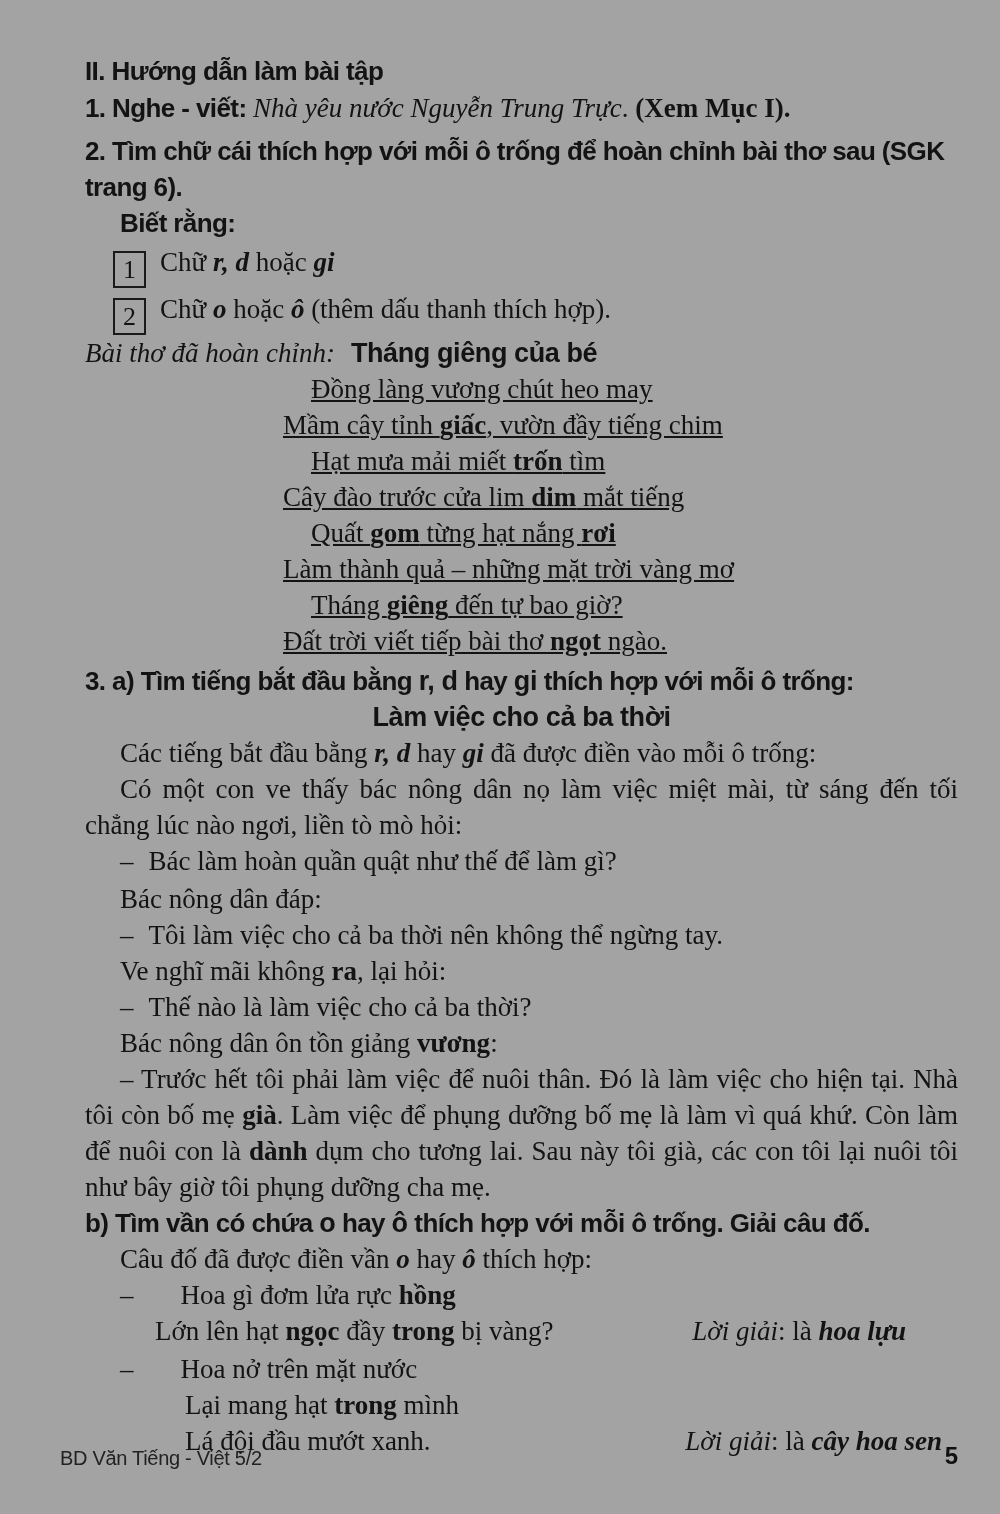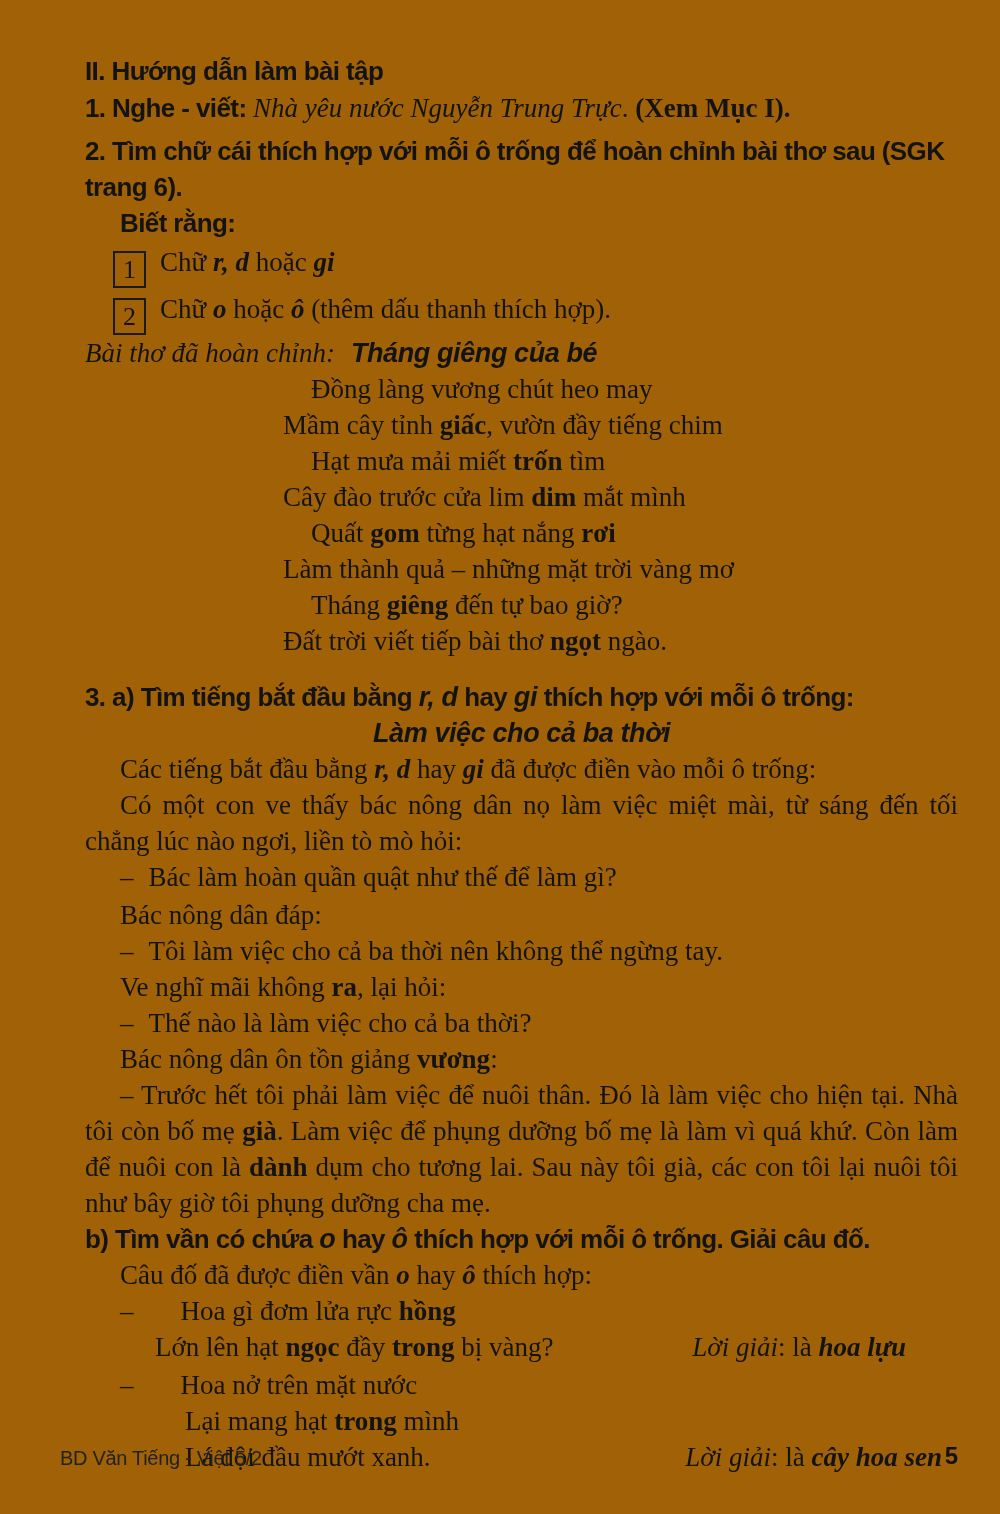--- a/index.html
+++ b/index.html
@@ -1,47 +1,47 @@
 <!DOCTYPE html>
 <html lang="vi"><head>
 <meta charset="utf-8">
 <style>
   html,body{margin:0;padding:0;background:#ffffff;}
   .page{
     position:relative;
     width:1000px;height:1514px;
-    background:#a16207;
+    background:#a3a3a3;
     color:#131313;
     font-family:"Liberation Serif",serif;
     font-size:27px;
     overflow:hidden;
   }
   .content{position:absolute;left:85px;top:53px;width:873px;}
   .line{line-height:36px;min-height:36px;}
   
   .r{white-space:pre-wrap;}
   .r.b{font-weight:bold;}
   .r.i{font-style:italic;}
   .r.bi{font-weight:bold;font-style:italic;}
   .r.sb{font-family:"Liberation Sans",sans-serif;font-weight:bold;font-size:26px;letter-spacing:-0.6px;}
-  .r.sbi{font-family:"Liberation Sans",sans-serif;font-weight:bold;font-style:italic;font-size:27px;letter-spacing:-0.4px;}
+  .r.sbi{font-family:"Liberation Sans",sans-serif;font-weight:bold;font-size:27px;letter-spacing:-0.4px;}
   .r.dash{display:inline-block;margin-right:15px;}
   .r.dash2{display:inline-block;margin-right:47px;}
   .r.gapL{margin-left:16px;}
   
   .ind35{padding-left:35px;}
   .ind70{padding-left:70px;}
   .ind100{padding-left:100px;}
   .para{text-align:justify;text-indent:35px;}
   .center{text-align:center;}
   .mt2{margin-top:2px;}
-  .mt4{margin-top:20px;}
+  .mt4{margin-top:4px;}
   .mt6{margin-top:1px;}
   .mt7{margin-top:7px;}
-  .poem{margin-left:198px;}
+  .poem{margin-left:198px;text-decoration:underline;}
   .pline{line-height:36px;}
   .pline.in{padding-left:28px;}
   .boxline{line-height:42px;min-height:42px;}
   .numbox{
     display:inline-block;width:29px;height:33px;
     border:2px solid #1a1a1a;
     text-align:center;line-height:33px;
     margin-left:28px;margin-right:14px;
     vertical-align:-7px;
     font-size:26px;
@@ -67,21 +67,21 @@
       <div class="line mt6"><span class="r sb">1. Nghe - viết: </span><span class="r i">Nhà yêu nước Nguyễn Trung Trực</span><span class="r">. </span><span class="r b">(Xem Mục I).</span></div>
       <div class="line mt7"><span class="r sb">2. Tìm chữ cái thích hợp với mỗi ô trống để hoàn chỉnh bài thơ sau (SGK trang 6).</span></div>
       <div class="line ind35"><span class="r sb">Biết rằng:</span></div>
       <div class="line boxline"><span class="numbox">1</span><span class="r">Chữ </span><span class="r bi">r, d</span><span class="r"> hoặc </span><span class="r bi">gi</span></div>
       <div class="line boxline"><span class="numbox">2</span><span class="r">Chữ </span><span class="r bi">o</span><span class="r"> hoặc </span><span class="r bi">ô</span><span class="r"> (thêm dấu thanh thích hợp).</span></div>
       <div class="line"><span class="r i">Bài thơ đã hoàn chỉnh:</span><span class="r sbi gapL">Tháng giêng của bé</span></div>
       <div class="line poem">
         <div class="pline in"><span class="r">Đồng làng vương chút heo may</span></div>
         <div class="pline"><span class="r">Mầm cây tỉnh </span><span class="r b">giấc</span><span class="r">, vườn đầy tiếng chim</span></div>
         <div class="pline in"><span class="r">Hạt mưa mải miết </span><span class="r b">trốn</span><span class="r"> tìm</span></div>
-        <div class="pline"><span class="r">Cây đào trước cửa lim </span><span class="r b">dim</span><span class="r"> mắt mình</span></div>
+        <div class="pline"><span class="r">Cây đào trước cửa lim </span><span class="r b">dim</span><span class="r"> mắt tiếng</span></div>
         <div class="pline in"><span class="r">Quất </span><span class="r b">gom</span><span class="r"> từng hạt nắng </span><span class="r b">rơi</span></div>
         <div class="pline"><span class="r">Làm thành quả – những mặt trời vàng mơ</span></div>
         <div class="pline in"><span class="r">Tháng </span><span class="r b">giêng</span><span class="r"> đến tự bao giờ?</span></div>
         <div class="pline"><span class="r">Đất trời viết tiếp bài thơ </span><span class="r b">ngọt</span><span class="r"> ngào.</span></div>
       </div>
       <div class="line mt4"><span class="r sb">3. a) Tìm tiếng bắt đầu bằng </span><span class="r sbi">r, d</span><span class="r sb"> hay </span><span class="r sbi">gi</span><span class="r sb"> thích hợp với mỗi ô trống:</span></div>
       <div class="line center"><span class="r sbi">Làm việc cho cả ba thời</span></div>
       <div class="line ind35"><span class="r">Các tiếng bắt đầu bằng </span><span class="r bi">r, d</span><span class="r"> hay </span><span class="r bi">gi</span><span class="r"> đã được điền vào mỗi ô trống:</span></div>
       <div class="line para"><span class="r">Có một con ve thấy bác nông dân nọ làm việc miệt mài, từ sáng đến tối chẳng lúc nào ngơi, liền tò mò hỏi:</span></div>
       <div class="line ind35"><span class="r dash">–</span><span class="r">Bác làm hoàn quần quật như thế để làm gì?</span></div>

